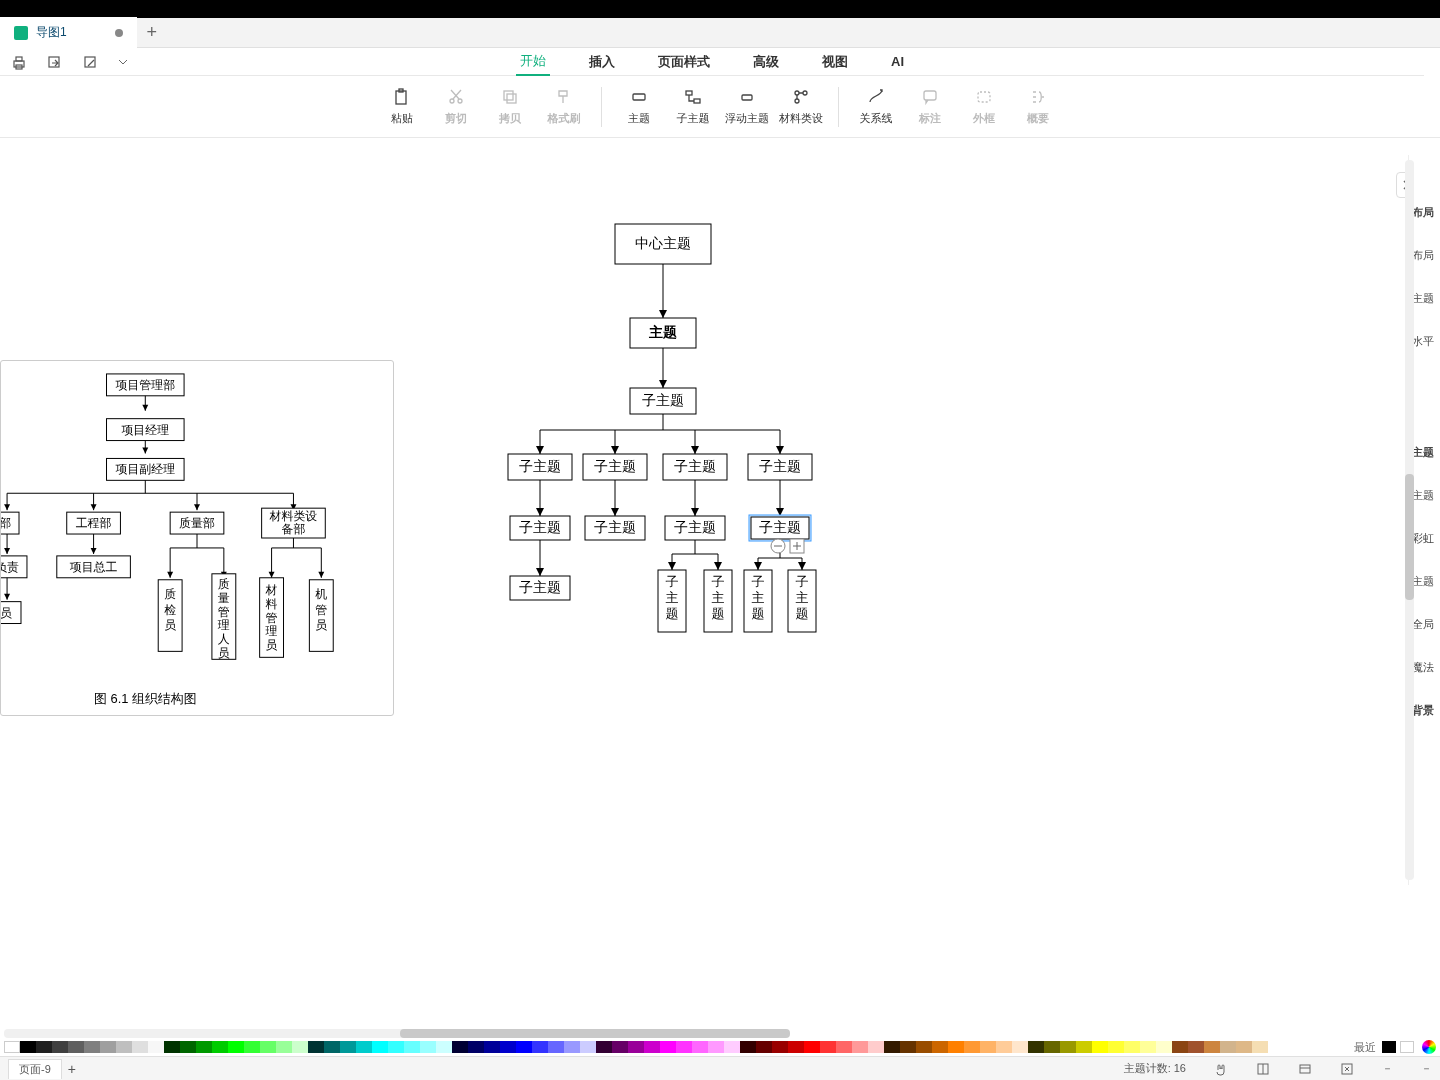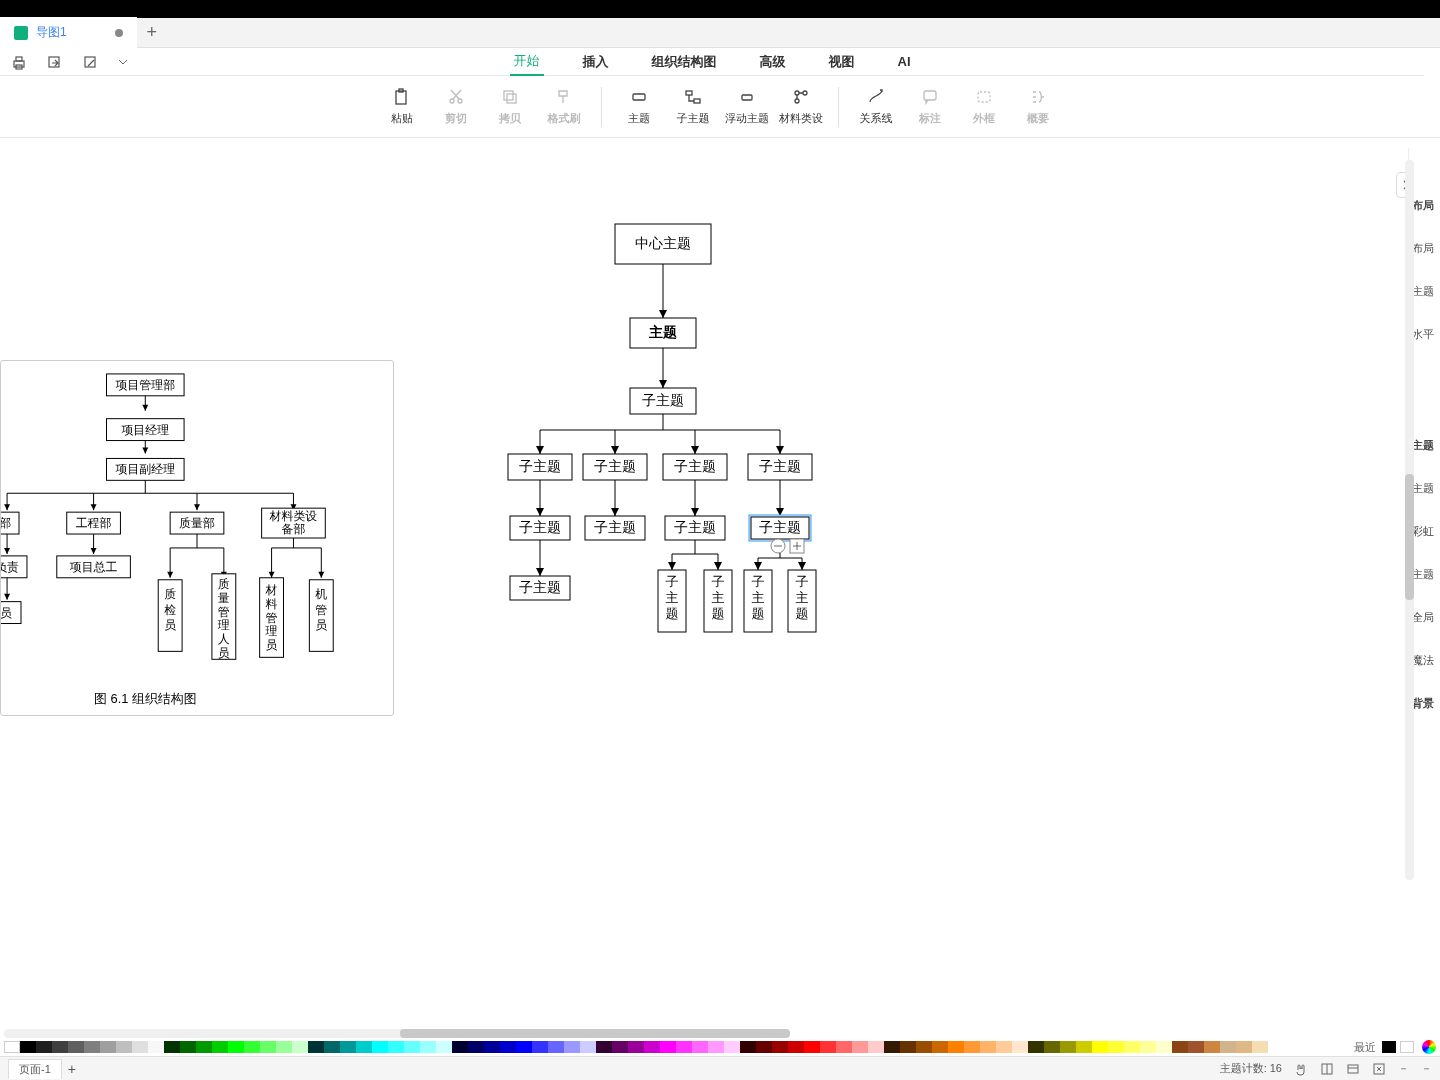--- a/index.html
+++ b/index.html
@@ -3,21 +3,21 @@
 <meta charset="utf-8">
 <style>
 * { margin: 0; padding: 0; box-sizing: border-box; font-family: "Microsoft YaHei", sans-serif; }
 body { width: 1440px; height: 1080px; overflow: hidden; background: #fff; position: relative; }
 
 
 .titlebar { height: 18px; background: #000; }
 
 
 .tabstrip { height: 30px; background: #f3f3f3; display: flex; align-items: center; border-bottom: 1px solid #e0e0e0; }
-.tab { height: 30px; padding: 16px 14px; display: flex; align-items: center; gap: 8px; background: #fff; font-size: 12px; color: #3b82f6; }
+.tab { height: 30px; padding: 16px 14px; display: flex; align-items: center; gap: 8px; background: #fff; font-size: 12px; color: #0c4a6e; }
 .tab .app-badge { width: 14px; height: 14px; background: #10b07e; border-radius: 2px; }
 .tab .close-dot { width: 8px; height: 8px; background: #888; border-radius: 50%; margin-left: 40px; }
 .new-tab { width: 30px; height: 30px; display: flex; align-items: center; justify-content: center; color: #666; font-size: 18px; cursor: pointer; }
 
 
 .qat { height: 30px; display: flex; align-items: center; gap: 18px; padding: 0 10px; background: #fff; border-bottom: 1px solid #e8e8e8; }
 .qat-btn { width: 18px; height: 18px; display: flex; align-items: center; justify-content: center; color: #555; cursor: pointer; }
 
 
 .menubar { height: 28px; display: flex; justify-content: center; align-items: center; gap: 35px; border-bottom: 1px solid #e8e8e8; position: absolute; top: 48px; left: 0; right: 16px; }
@@ -42,37 +42,37 @@
 
 
 .mindsvg { position: absolute; left: 420px; top: 80px; }
 
 .node-box { stroke: #000; fill: #fff; }
 .node-text { font-size: 14px; text-anchor: middle; dominant-baseline: middle; fill: #000; }
 .node-text-v { font-size: 13px; text-anchor: middle; fill: #000; }
 .sel-box { stroke: #3b9bff; stroke-width: 1; fill: #d9ecff; }
 
 
-.sidepanel { position: absolute; right: 0; top: 148px; width: 32px; height: 730px; background: #fff; border-left: 1px solid #eee; }
+.sidepanel { position: absolute; right: 0; top: 155px; width: 32px; height: 730px; background: #fff; border-left: 1px solid #eee; }
 .side-collapse { position: absolute; right: 24px; top: 172px; width: 20px; height: 26px; background: #fff; border: 1px solid #ddd; border-radius: 4px; display:flex; align-items:center; justify-content:center; cursor:pointer; }
 .sidepanel .side-labels { display:flex; flex-direction:column; gap: 28px; padding: 50px 3px; font-size: 11px; color: #444; }
 .side-icon-tab { position:absolute; right:0; top:156px; width:22px; height:30px; background:#e8f7f1; border-left:2px solid #10b07e; display:flex; align-items:center; justify-content:center; }
 
 
 .colorstrip { position: absolute; left: 0; right: 0; bottom: 24px; height: 18px; display: flex; align-items: center; background: #fff; padding: 0 4px; gap:0; overflow:hidden; }
 .swatch { width: 16px; height: 12px; flex-shrink: 0; }
 .recent-label { font-size: 11px; color: #666; margin-left: auto; margin-right: 6px; }
 .recent-sw { width:14px; height:12px; margin-right:4px; }
 .colorwheel { width:14px; height:14px; border-radius:50%; background: conic-gradient(red,yellow,lime,cyan,blue,magenta,red); margin-left:4px; }
 
 
 .statusbar { position: absolute; left: 0; right: 0; bottom: 0; height: 24px; background: #f5f5f5; border-top: 1px solid #e0e0e0; display: flex; align-items: center; font-size: 11px; color: #555; padding: 0 8px; }
 .statusbar .page-tab { background: #fff; padding: 2px 10px; border: 1px solid #ddd; border-bottom: none; }
 .statusbar .add-page { margin-left: 6px; cursor: pointer; font-size: 14px; }
-.statusbar .right { margin-left: auto; display: flex; align-items: center; gap: 12px; }
+.statusbar .right { margin-left: auto; display: flex; align-items: center; gap: 28px; }
 .statusbar .sicon { width: 14px; height: 14px; color: #666; }
 
 .hscroll { position:absolute; left:4px; bottom:42px; width:780px; height:9px; background:#f0f0f0; border-radius:4px; }
 .hscroll .thumb { position:absolute; left:396px; width:390px; height:9px; background:#c9c9c9; border-radius:4px; }
 .vscroll { position:absolute; right:26px; top:160px; width:9px; height:720px; background:#f0f0f0; border-radius:4px; }
 .vscroll .thumb { position:absolute; top:314px; width:9px; height:126px; background:#c9c9c9; border-radius:4px; }
 </style>
 </head>
 <body>
 
@@ -110,21 +110,21 @@
   <span class="qat-btn" style="width:10px;">
       <svg width="8" height="5" viewBox="0 0 8 5">
         <path d="M0 0l4 4 4-4" fill="none" stroke="#666"></path>
       </svg>
     </span>
 </div>
 
 <div class="menubar">
   <span class="menu-item active">开始</span>
   <span class="menu-item">插入</span>
-  <span class="menu-item">组织结构图</span>
+  <span class="menu-item">页面样式</span>
   <span class="menu-item">高级</span>
   <span class="menu-item">视图</span>
   <span class="menu-item">AI</span>
 </div>
 
 <div class="ribbon">
   <div class="rtool">
       <span class="ricon">
         <svg width="18" height="18" viewBox="0 0 18 18" fill="none" stroke="#444" stroke-width="1.3">
           <rect x="3" y="3" width="10" height="13"></rect>
@@ -543,21 +543,21 @@
       <div class="swatch" style="background: rgb(222, 184, 135);"></div>
       <div class="swatch" style="background: rgb(245, 222, 179);"></div>
     </div>
   <span class="recent-label">最近</span>
   <span class="recent-sw" style="background:#000;"></span>
   <span class="recent-sw" style="background:#fff;border:1px solid #ccc;"></span>
   <span class="colorwheel"></span>
 </div>
 
 <div class="statusbar">
-  <span class="page-tab">页面-1</span>
+  <span class="page-tab">页面-9</span>
   <span class="add-page">+</span>
   <div class="right">
     <span><span>主题计数:</span>&nbsp;<span>16</span></span>
     <span class="sicon"><svg width="14" height="14" viewBox="0 0 14 14" fill="none" stroke="#666">
           <path d="M4 8V4a1 1 0 012 0v3a1 1 0 012 0V4a1 1 0 012 0v6a3 3 0 01-3 3H6a3 3 0 01-3-3"></path>
         </svg></span>
     <span class="sicon"><svg width="14" height="14" viewBox="0 0 14 14" fill="none" stroke="#666">
           <rect x="2" y="2" width="10" height="10"></rect>
           <line x1="7" y1="2" x2="7" y2="12"></line>
         </svg></span>

